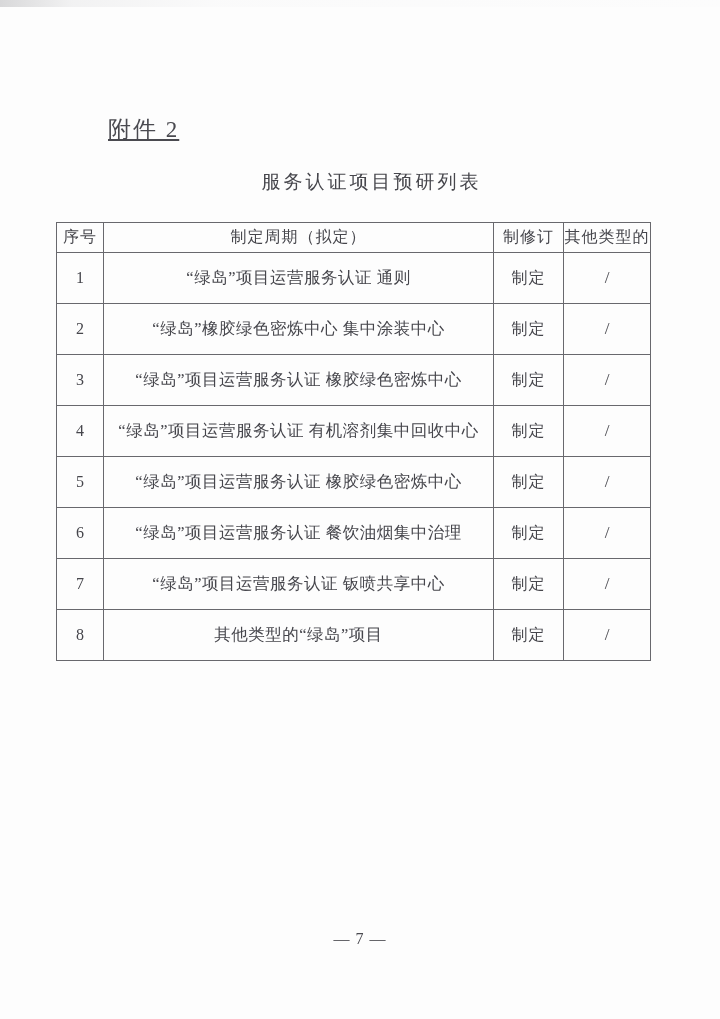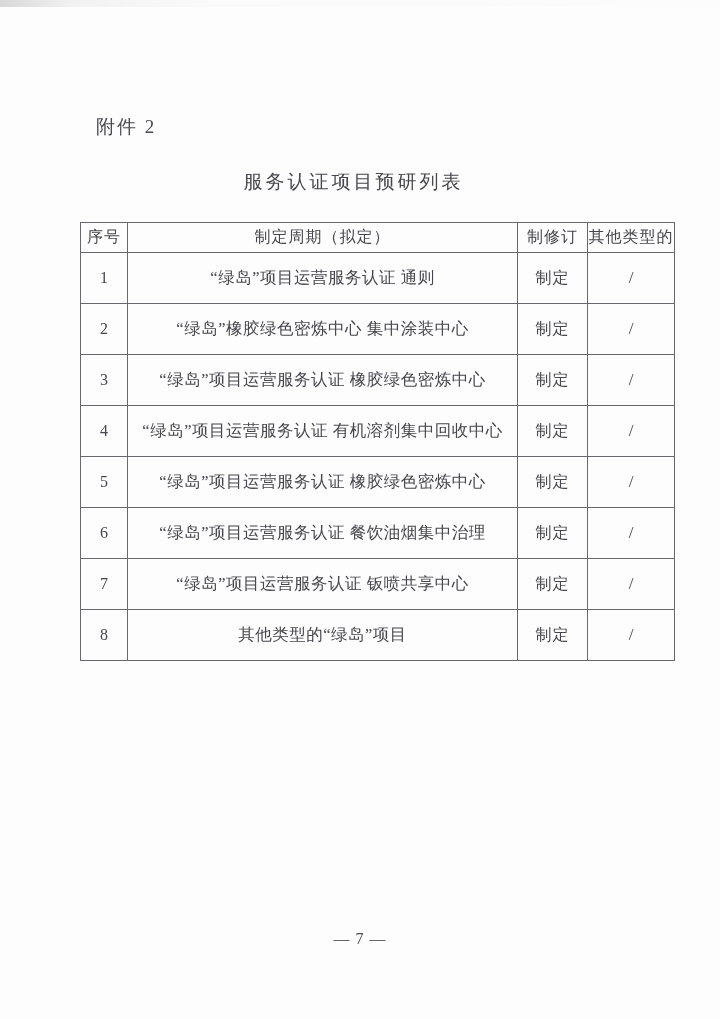--- a/index.html
+++ b/index.html
@@ -28,40 +28,42 @@
     height: 7px;
     background: linear-gradient(to right,
       rgba(120,120,125,0.28) 0%,
       rgba(160,160,165,0.12) 10%,
       rgba(200,200,205,0.05) 30%,
       rgba(220,220,225,0.03) 100%);
     pointer-events: none;
   }
   .attachment-label {
     position: absolute;
-    left: 96px;
+    left: 108px;
     top: 114px;
-    font-size: 19px;
+    font-size: 23px;
     letter-spacing: 2px;
     color: #4a4a50;
+    text-decoration: underline;
   }
   .doc-title {
     position: absolute;
     left: 0;
     top: 169px;
     width: 699px;
     text-align: center;
     font-size: 19px;
     letter-spacing: 3px;
     text-indent: 8px;
     color: #46464c;
+    padding-left: 18px;
   }
   table.projects {
     position: absolute;
-    left: 80px;
+    left: 56px;
     top: 222px;
     width: 594px;
     border-collapse: collapse;
     table-layout: fixed;
   }
   table.projects col.c1 { width: 47px; }
   table.projects col.c2 { width: 390px; }
   table.projects col.c3 { width: 70px; }
   table.projects col.c4 { width: 87px; }
   table.projects th,

